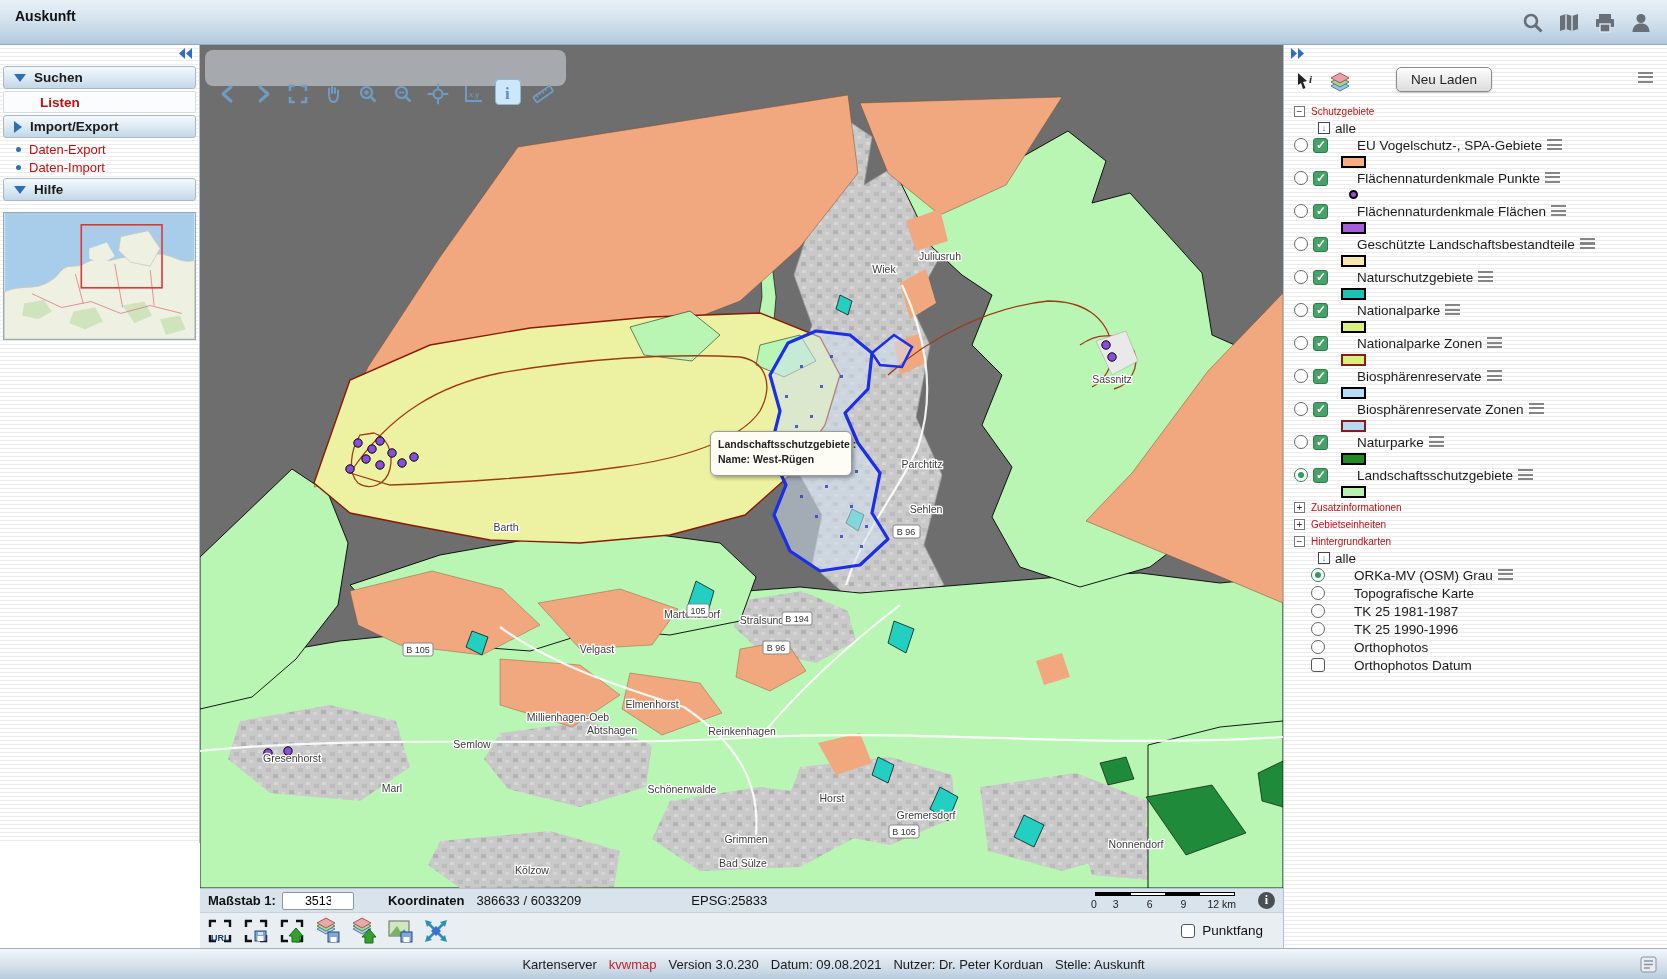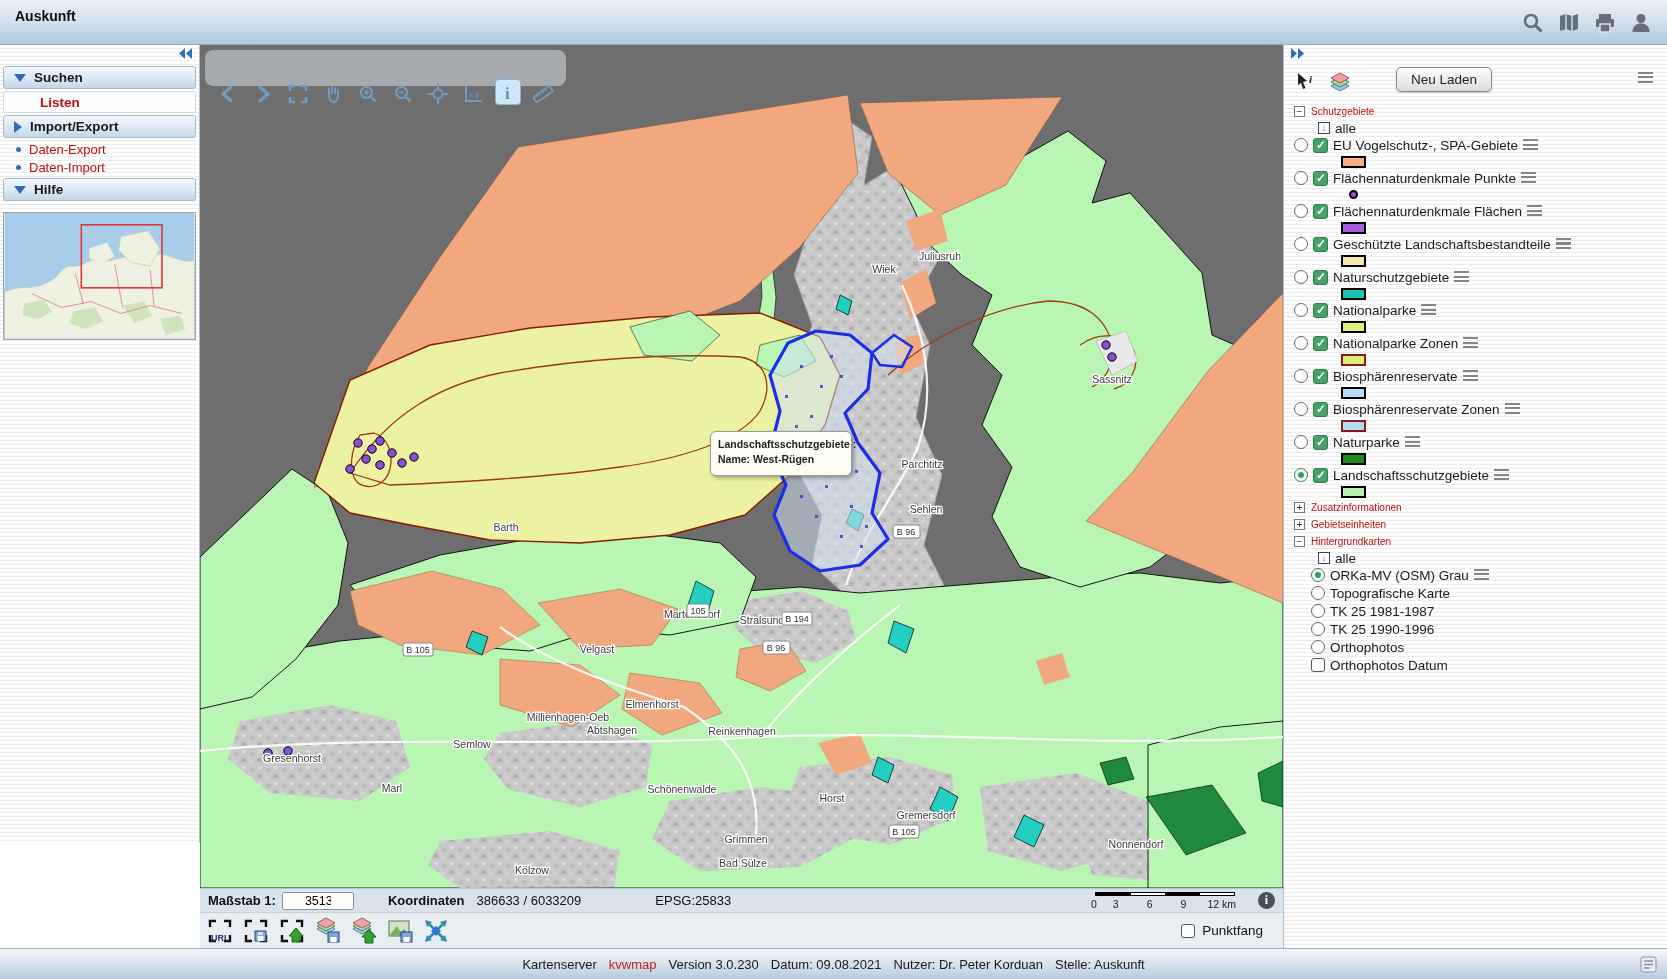--- a/index.html
+++ b/index.html
@@ -97,21 +97,21 @@
     background-image:repeating-linear-gradient(180deg,#858585 0 2px,transparent 2px 4.5px);}
   .tree{padding:4px 0 0 10px;font-size:13.5px;color:#1a1a1a;}
   .grp{height:17px;display:flex;align-items:center;gap:6px;}
   .grplbl{color:#bb1111;font-weight:normal;font-size:10px;cursor:pointer;}
   .toggle{width:11px;height:11px;border:1px solid #777;background:#fff;font-size:10px;line-height:9px;
     text-align:center;color:#333;cursor:pointer;flex:none;}
   .alle{height:16px;display:flex;align-items:center;gap:5px;padding-left:24px;cursor:pointer;}
   .alle-ic{width:12px;height:12px;border:1px solid #445;background:#fff;color:#2255aa;font-size:9px;
     line-height:11px;text-align:center;flex:none;}
   .lyr{height:18px;display:flex;align-items:center;gap:5px;}
-  .lyr .lyrlbl{cursor:pointer;white-space:nowrap;}
+  .lyr .lyrlbl{cursor:pointer;white-space:nowrap;margin-left:24px;}
   .radio{width:14px;height:14px;border:1.5px solid #666;border-radius:50%;background:#fff;display:inline-block;
     position:relative;cursor:pointer;flex:none;}
   .radio.on{border-color:#2e7d4f;}
   .radio.on::after{content:"";position:absolute;left:2.5px;top:2.5px;width:6px;height:6px;border-radius:50%;background:#2e9e5b;}
   .checkbox{width:15px;height:15px;border:1px solid #2e7d4f;border-radius:3px;background:#fff;display:inline-block;
     position:relative;cursor:pointer;flex:none;}
   .checkbox.on{background:#47a268;}
   .checkbox.on::after{content:"✓";position:absolute;left:2px;top:-1px;color:#fff;font-size:12px;font-weight:bold;}
   .swrow{height:15px;display:flex;align-items:center;padding-left:47px;}
   .swatch{width:25px;height:12px;border:2px solid #000;background:#ccc;}
@@ -431,21 +431,21 @@
           <div>Landschaftsschutzgebiete :</div>
           <div>Name: West-Rügen</div>
         </div>
       </div>
 
       <div class="statusbar">
         <span class="lab" style="margin-left:8px">Maßstab 1:</span>
         <input class="scale-input" value="351362" style="">
         <span class="lab" style="margin-left:24px">Koordinaten</span>
         <span style="margin-left:12px">386633 / 6033209</span>
-        <span style="margin-left:74px">EPSG:25833</span>
+        <span style="margin-left:110px">EPSG:25833</span>
         <div class="scalebar">
           <div class="sb-seg">
               <i style="background:#000"></i>
               <i style="background:#fff"></i>
               <i style="background:#000"></i>
               <i style="background:#fff"></i>
             </div>
           <div class="sb-ticks">
             <span>0</span>
             <span>3</span>

